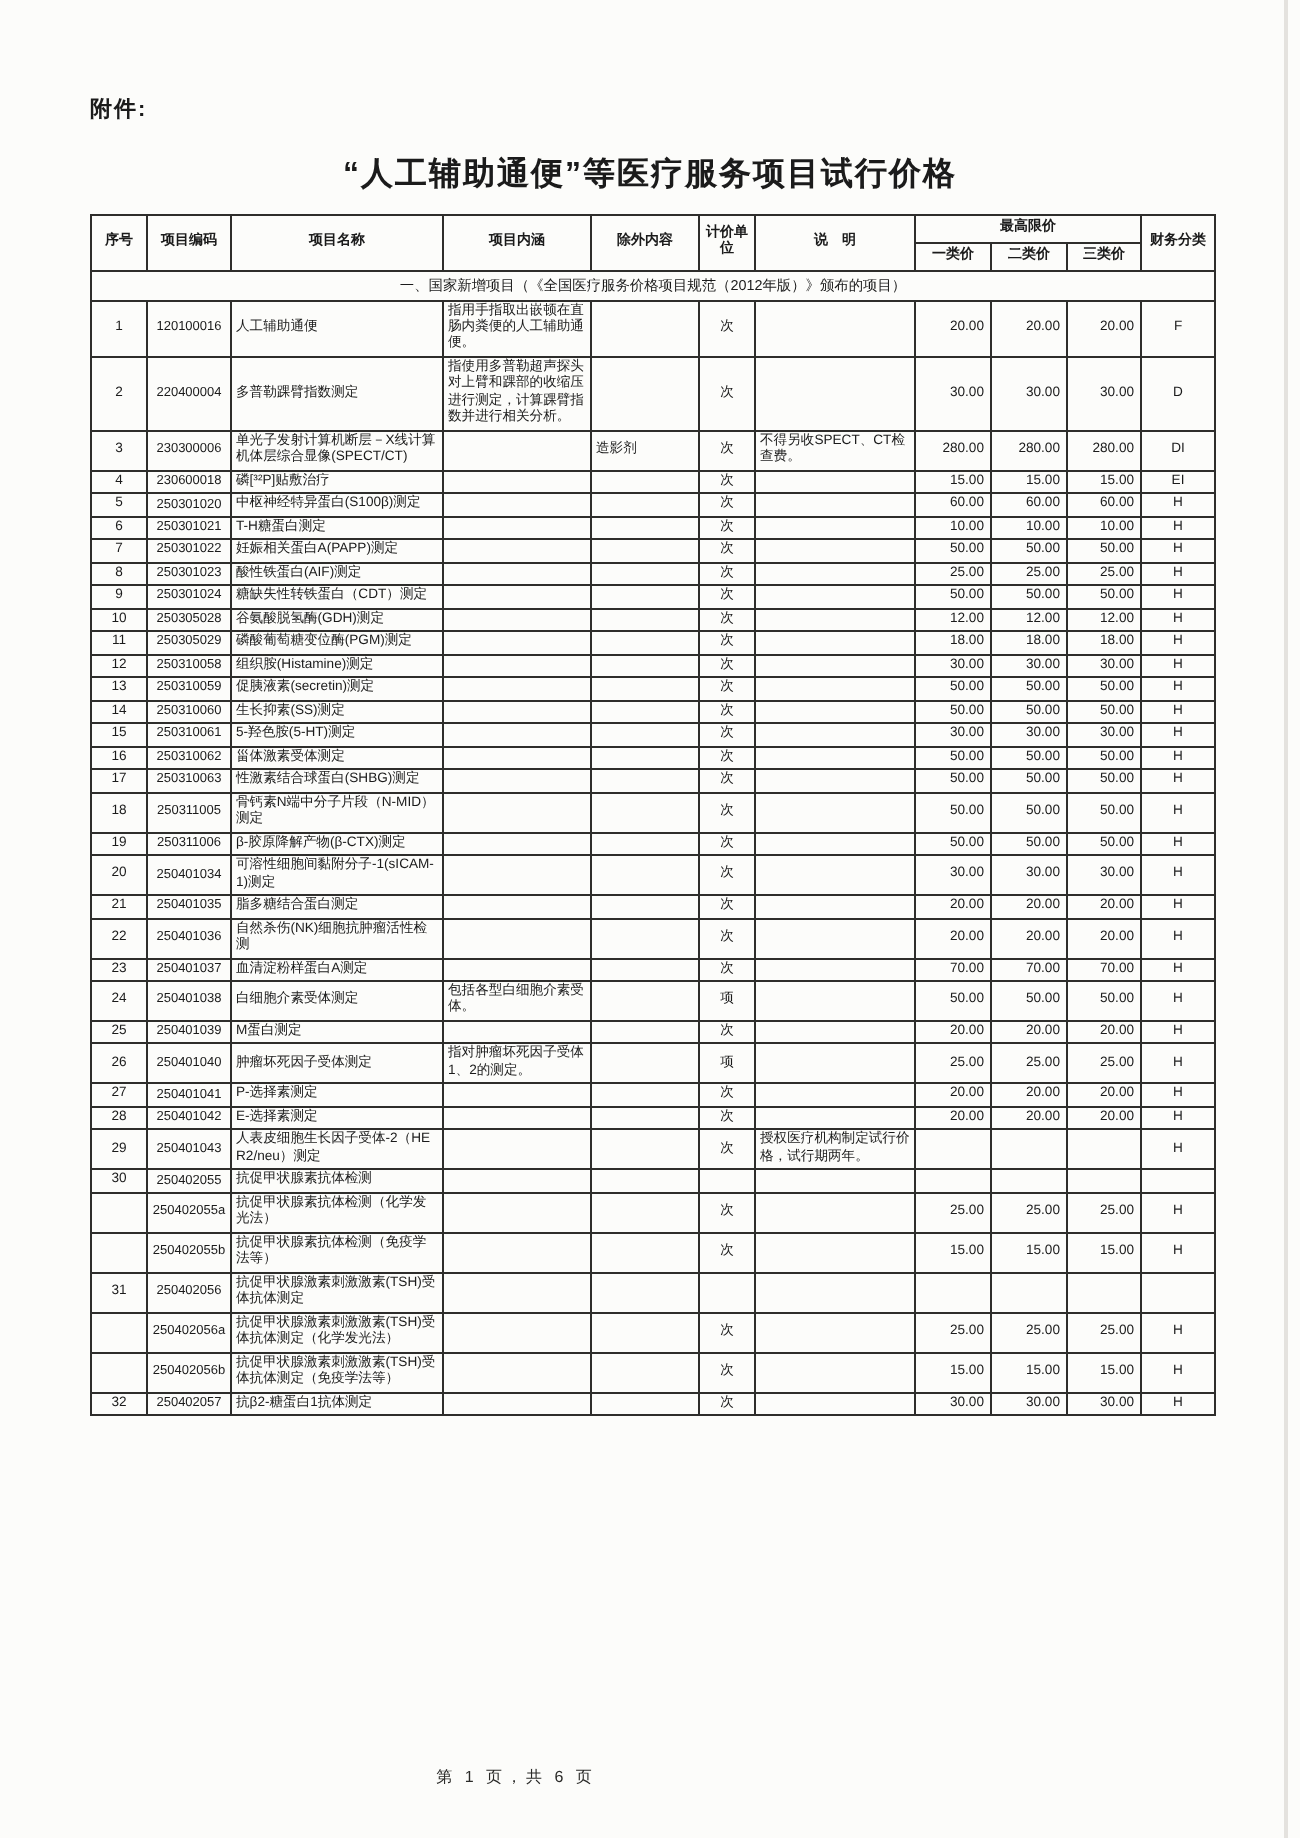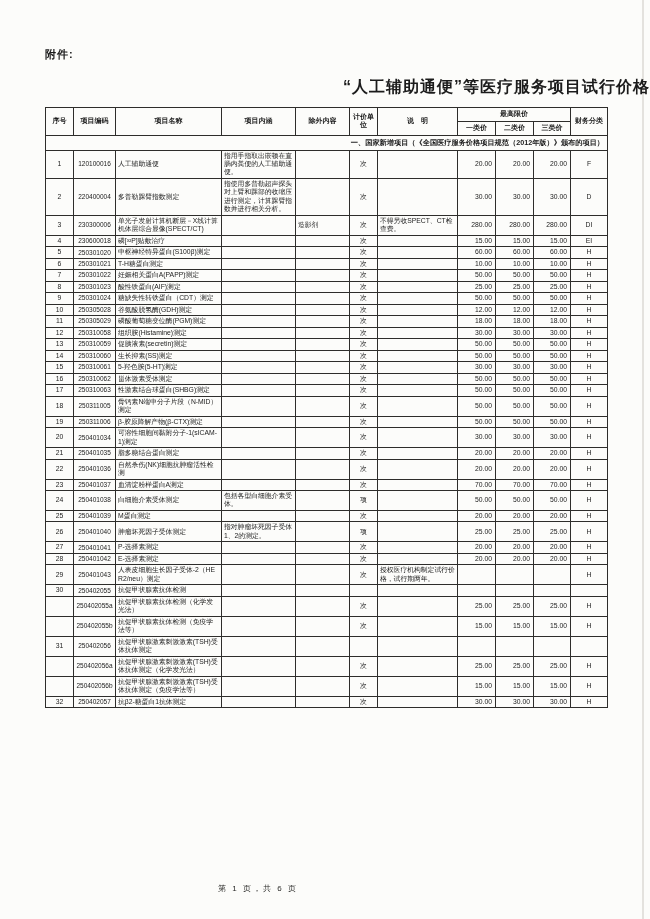--- a/index.html
+++ b/index.html
@@ -5,29 +5,29 @@
   html,body{margin:0;padding:0;}
   body{
     width:650px;height:919px;position:relative;
     background:#fcfcfa;
     font-family:"Liberation Sans","DejaVu Sans",sans-serif;
     color:#1b1b1b;
     overflow:hidden;
   }
   .scan-edge{position:absolute;right:6px;top:0;width:2px;height:919px;background:#e4e2de;}
   .attachment{position:absolute;left:45px;top:47px;font-size:11px;font-weight:bold;letter-spacing:1px;}
-  .doc-title{position:absolute;left:0;top:77px;width:650px;text-align:right;
+  .doc-title{position:absolute;left:0;top:77px;width:650px;text-align:center;
     font-size:16px;font-weight:bold;letter-spacing:1px;}
   .table-wrap{position:absolute;left:45px;top:107px;width:562px;}
   table{border-collapse:collapse;width:562px;table-layout:fixed;font-size:6.8px;}
   th,td{border:1px solid #2e2d2b;padding:1px 2px;vertical-align:middle;line-height:1.25;
     word-break:break-all;overflow:hidden;}
   thead th{font-weight:bold;text-align:center;font-size:7px;padding:2px 1px;}
   th.tall{height:20px;}
-  .section-row td{font-weight:bold;text-align:right;font-size:7.2px;padding:2.5px 3px;word-break:keep-all;}
+  .section-row td{font-weight:normal;text-align:center;font-size:7.2px;padding:2.5px 3px;word-break:keep-all;}
   td.al-c{text-align:center;}
   td.al-l{text-align:left;}
   td.al-r{text-align:right;padding-right:3px;}
   td.cell-code{font-size:6.5px;text-align:center;letter-spacing:0;}
   .page-footer{position:absolute;left:0;top:883px;width:516px;text-align:center;
     font-size:8px;letter-spacing:2px;color:#2a2a28;}
 </style>
 </head>
 <body>
 

